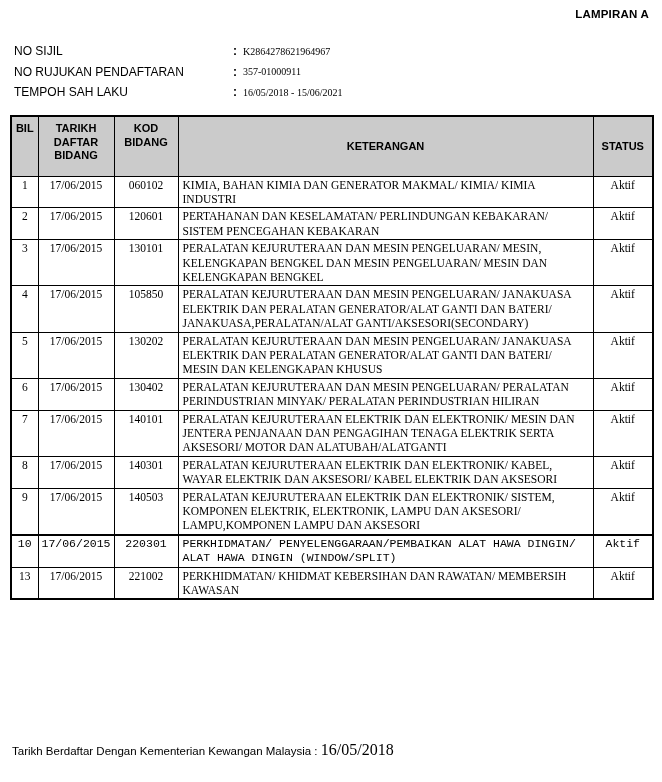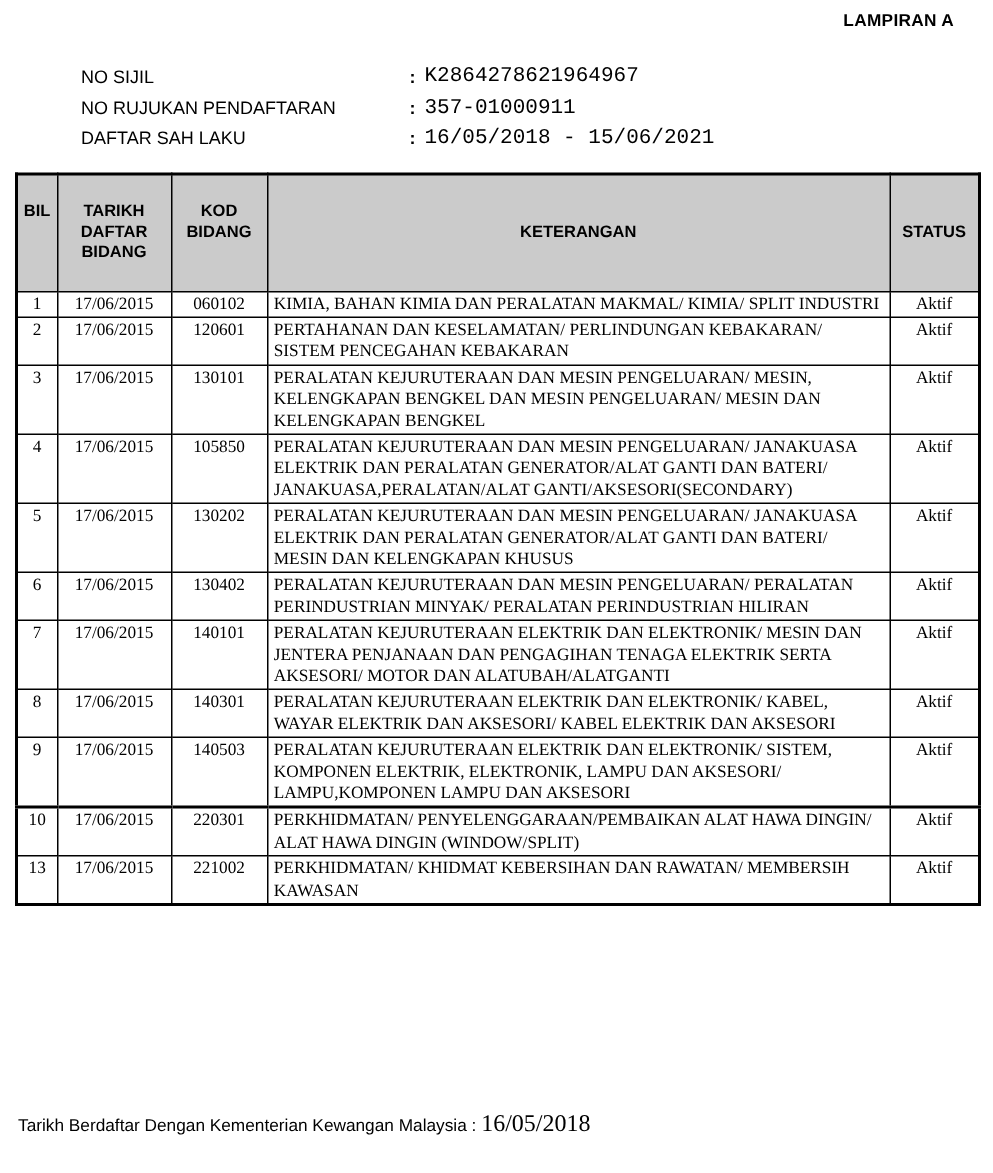--- a/index.html
+++ b/index.html
@@ -8,43 +8,42 @@
     width: 662px;
     height: 782px;
     background: #ffffff;
     color: #000000;
     font-family: "Liberation Sans", sans-serif;
     overflow: hidden;
   }
   .corner-label {
     position: absolute;
     top: 8px;
-    right: 26px;
+    right: 13px;
     font-size: 11.5px;
     font-weight: bold;
     letter-spacing: 0.2px;
     text-align: center;
   }
   .info-block {
     position: absolute;
     top: 41px;
     left: 14px;
   }
   .info-row {
     display: flex;
     align-items: center;
     height: 20.5px;
     font-size: 12px;
-    margin-left: 40px;
   }
   .info-label { width: 219px; flex: 0 0 auto; }
   .info-colon { width: 10px; flex: 0 0 auto; font-weight: bold; }
   .info-value {
-    font-family: Liberation Mono, monospace;
-    font-size: 14px;
+    font-family: Liberation Serif, serif;
+    font-size: 10px;
   }
   table.doc-table {
     position: absolute;
     top: 115px;
     left: 10px;
     width: 642px;
     border-collapse: collapse;
     table-layout: fixed;
     border: 2px solid #000;
   }
@@ -53,35 +52,35 @@
     box-sizing: border-box;
   }
   .doc-table thead th {
     background: #cbcbcb;
     font-family: "Liberation Sans", sans-serif;
     font-size: 11px;
     font-weight: bold;
     line-height: 13.5px;
     vertical-align: top;
     text-align: center;
-    padding: 18px 2px;
+    padding: 5px 2px;
     height: 60px;
   }
   .doc-table thead th.v-mid { vertical-align: middle; }
   .doc-table td {
     font-family: "Liberation Serif", serif;
     font-size: 11.5px;
     line-height: 14.4px;
     vertical-align: top;
     padding: 1px 3px 1px 3px;
   }
   .c-bil, .c-tarikh, .c-kod, .c-status { text-align: center; }
   .c-ket { text-align: left; padding-left: 4px !important; }
   
-  .doc-table tbody tr:nth-child(10) td { border-top-width: 2px; }
+  .doc-table tbody tr:nth-child(10) td { border-top-width: 2px; font-family: Liberation Mono, monospace; }
   .footer-line {
     position: absolute;
     top: 741px;
     left: 12px;
     font-size: 11.5px;
   }
   .footer-date {
     font-family: "Liberation Serif", serif;
     font-size: 16px;
   }
@@ -98,21 +97,21 @@
       <span class="info-label">NO SIJIL</span>
       <span class="info-colon">:</span>
       <span class="info-value">K2864278621964967</span>
     </div>
     <div class="info-row">
       <span class="info-label">NO RUJUKAN PENDAFTARAN</span>
       <span class="info-colon">:</span>
       <span class="info-value">357-01000911</span>
     </div>
     <div class="info-row">
-      <span class="info-label">DAFTAR SAH LAKU</span>
+      <span class="info-label">TEMPOH SAH LAKU</span>
       <span class="info-colon">:</span>
       <span class="info-value">16/05/2018 - 15/06/2021</span>
     </div>
   </div>
 
   <table class="doc-table">
     <colgroup>
       <col style="width:27px">
       <col style="width:76px">
       <col style="width:64px">
@@ -126,21 +125,21 @@
         <th>KOD BIDANG</th>
         <th class="v-mid">KETERANGAN</th>
         <th class="v-mid">STATUS</th>
       </tr>
     </thead>
     <tbody>
         <tr class="data-row">
       <td class="c-bil">1</td>
       <td class="c-tarikh">17/06/2015</td>
       <td class="c-kod">060102</td>
-      <td class="c-ket">KIMIA, BAHAN KIMIA DAN PERALATAN MAKMAL/ KIMIA/ SPLIT INDUSTRI</td>
+      <td class="c-ket">KIMIA, BAHAN KIMIA DAN GENERATOR MAKMAL/ KIMIA/ KIMIA INDUSTRI</td>
       <td class="c-status">Aktif</td>
     </tr>
         <tr class="data-row">
       <td class="c-bil">2</td>
       <td class="c-tarikh">17/06/2015</td>
       <td class="c-kod">120601</td>
       <td class="c-ket">PERTAHANAN DAN KESELAMATAN/ PERLINDUNGAN KEBAKARAN/ SISTEM PENCEGAHAN KEBAKARAN</td>
       <td class="c-status">Aktif</td>
     </tr>
         <tr class="data-row">

